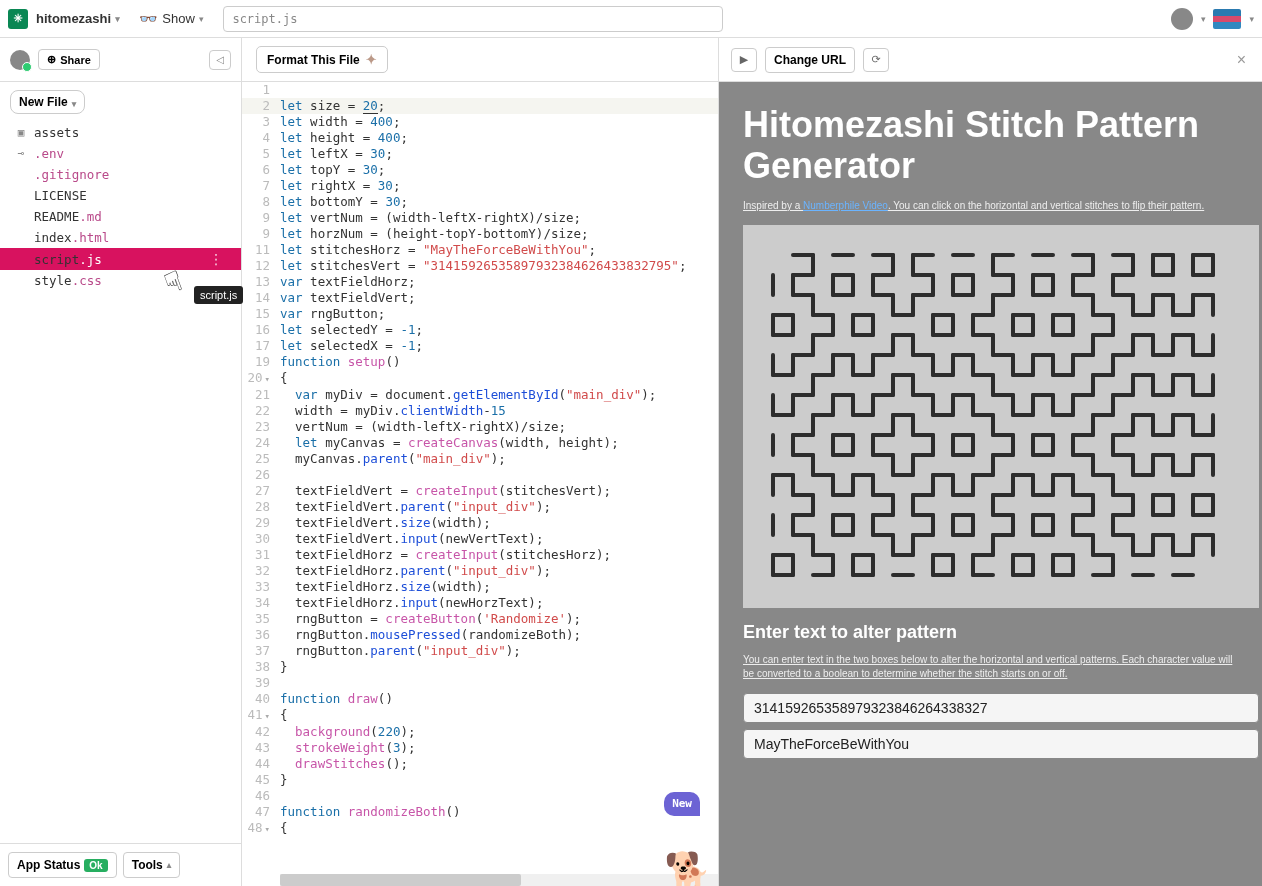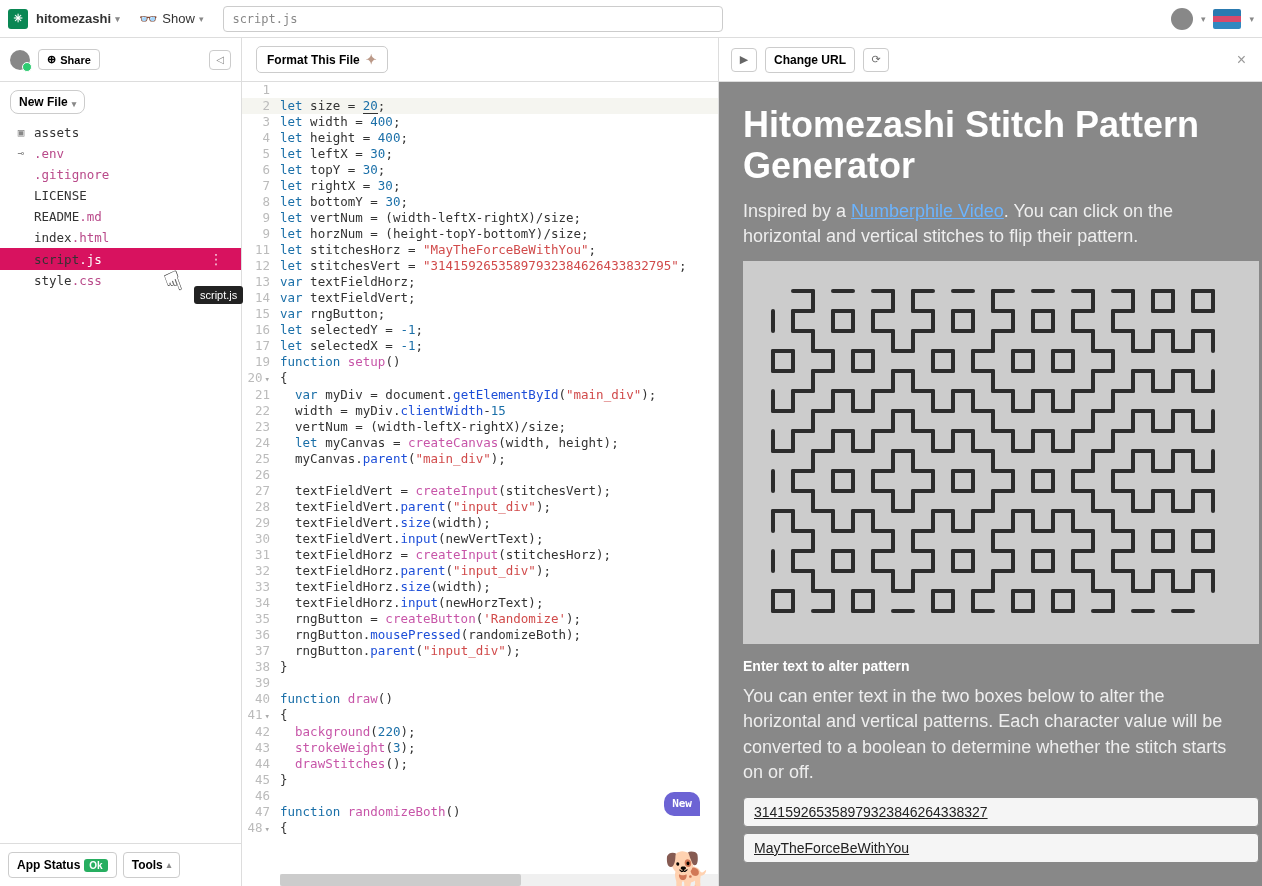--- a/index.html
+++ b/index.html
@@ -52,25 +52,25 @@
 .new-badge { position: absolute; right: 18px; bottom: 70px; background: #6c63d4; color: #fff; font-size: 11px; font-weight: 600; padding: 4px 8px; border-radius: 10px 10px 0 10px; }
 .scroll-h { position: absolute; bottom: 0; left: 38px; right: 0; height: 12px; background: #f0f0f0; }
 .scroll-thumb { position: absolute; left: 0; width: 55%; height: 100%; background: #ccc; border-radius: 2px; }
 .preview-pane { width: 543px; display: flex; flex-direction: column; background: #fff; }
 .preview-top { height: 44px; border-bottom: 1px solid #ddd; display: flex; align-items: center; padding: 0 12px; gap: 8px; }
 .icon-btn { border: 1px solid #ccc; border-radius: 4px; width: 26px; height: 24px; display: flex; align-items: center; justify-content: center; cursor: pointer; font-size: 11px; color: #666; background: #fff; }
 .close-x { margin-left: auto; font-size: 16px; color: #999; cursor: pointer; padding: 4px; }
 .preview-body { flex: 1; background: #888; overflow: auto; padding: 12px; position: relative; }
 .preview-content { padding: 10px 12px; color: #fff; }
 .pv-title { font-size: 36px; font-weight: 700; color: #fff; line-height: 1.15; margin-bottom: 12px; font-family: Arial, sans-serif; }
-.pv-text { font-size: 18px; color: #eee; margin-bottom: 12px; line-height: 1.4; }
+.pv-text { font-size: 10px; color: #eee; margin-bottom: 12px; line-height: 1.4; text-decoration: underline; }
 .pv-link { color: #6bb4ff; text-decoration: underline; }
 .canvas-box { background: #ccc; width: 516px; height: 383px; position: relative; margin-bottom: 14px; }
-.pv-h2 { font-size: 14px; font-weight: 700; color: #fff; margin-bottom: 10px; font-family: Arial, sans-serif; }
-.pv-input { width: 516px; height: 30px; border: 1px solid #888; border-radius: 4px; padding: 0 10px; font-size: 14px; margin-bottom: 6px; background: #f5f5f5; color: #222; display: block; text-decoration: underline; }
+.pv-h2 { font-size: 18px; font-weight: 700; color: #fff; margin-bottom: 10px; font-family: Arial, sans-serif; }
+.pv-input { width: 516px; height: 30px; border: 1px solid #888; border-radius: 4px; padding: 0 10px; font-size: 14px; margin-bottom: 6px; background: #f5f5f5; color: #222; display: block; }
 .cursor-hand { position: absolute; left: 165px; top: 266px; font-size: 28px; z-index: 50; pointer-events: none; transform: rotate(-20deg); }
 .tooltip { position: absolute; left: 194px; top: 286px; background: #222; color: #fff; font-size: 11px; padding: 3px 6px; border-radius: 3px; z-index: 51; pointer-events: none; }
 .mascot { position: absolute; right: 6px; bottom: 6px; font-size: 38px; z-index: 20; }
 svg.stitch { width: 100%; height: 100%; }
 svg.stitch line { stroke: #2c2c2c; stroke-width: 4; stroke-linecap: round; }
 .icon-chev-down { font-size: 9px; color: #888; }
 </style>
 </head>
 <body>
 

